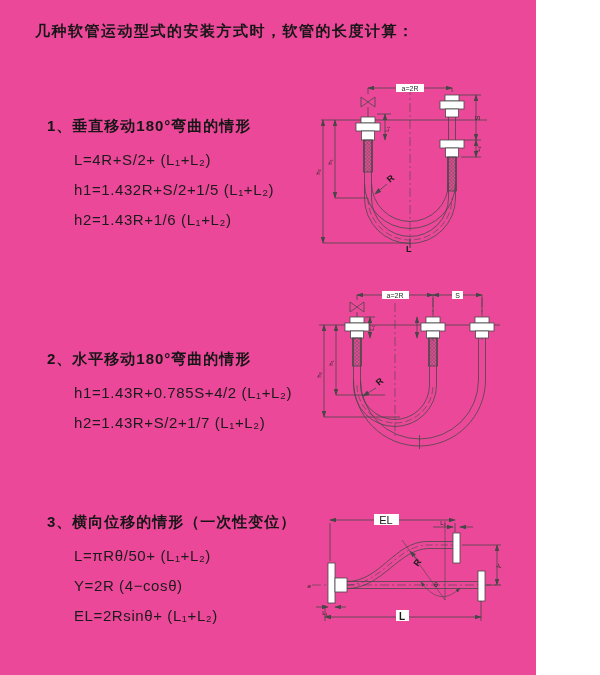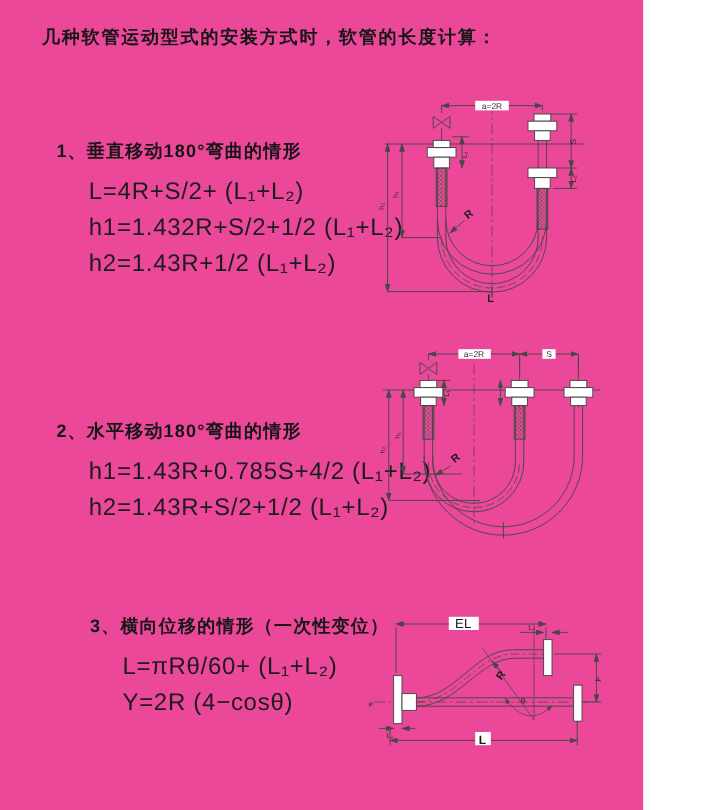--- a/index.html
+++ b/index.html
@@ -7,56 +7,57 @@
     position:relative;width:536px;height:675px;background:#ec4899;overflow:hidden;
     font-family:"Liberation Sans","DejaVu Sans",sans-serif;color:#1c1c1c;
   }
   .title{
     position:absolute;left:35px;top:22px;font-size:15px;font-weight:bold;
     letter-spacing:1.5px;color:#161616;
   }
   .section{position:absolute;left:47px;}
   .sec-heading{font-size:15px;font-weight:bold;letter-spacing:1px;color:#161616;}
   .formulas{margin-top:9px;padding-left:27px;}
-  .formula{font-size:20px;letter-spacing:.6px;line-height:30px;color:#1b1b1b;white-space:pre;}
+  .formula{font-size:15px;letter-spacing:.6px;line-height:30px;color:#1b1b1b;white-space:pre;}
   .diag{position:absolute;}
   svg text{font-family:"Liberation Sans","DejaVu Sans",sans-serif;fill:#2a2a2a;}
   .dimtxt{font-size:7px;}
   .dimtxt-sm{font-size:6px;}
   .biglbl{font-size:9px;font-weight:bold;fill:#1a1a1a;}
 </style>
 </head>
 <body>
 
 <div class="page">
 
   <div class="title">几种软管运动型式的安装方式时，软管的长度计算：</div>
 
   <div class="section" style="top:104px;margin-top:13px;">
     <div class="sec-heading">1、垂直移动180°弯曲的情形</div>
     <div class="formulas">
       <div class="formula">L=4R+S/2+ (L₁+L₂)</div>
-      <div class="formula">h1=1.432R+S/2+1/2 (L₁+L₂)</div>
-      <div class="formula">h2=1.43R+1/2 (L₁+L₂)</div>
+      <div class="formula">h1=1.432R+S/2+1/5 (L₁+L₂)</div>
+      <div class="formula">h2=1.43R+1/6 (L₁+L₂)</div>
     </div>
   </div>
 
   <div class="section" style="top:305px;margin-top:45px;">
     <div class="sec-heading">2、水平移动180°弯曲的情形</div>
     <div class="formulas">
       <div class="formula">h1=1.43R+0.785S+4/2 (L₁+L₂)</div>
-      <div class="formula">h2=1.43R+S/2+1/2 (L₁+L₂)</div>
+      <div class="formula">h2=1.43R+S/2+1/7 (L₁+L₂)</div>
     </div>
   </div>
 
-  <div class="section" style="top:513px;margin-left:28px;">
+  <div class="section" style="top:513px;">
     <div class="sec-heading">3、横向位移的情形（一次性变位）</div>
     <div class="formulas">
-      <div class="formula">L=πRθ/60+ (L₁+L₂)</div>
+      <div class="formula">L=πRθ/50+ (L₁+L₂)</div>
       <div class="formula">Y=2R (4−cosθ)</div>
+      <div class="formula">EL=2Rsinθ+ (L₁+L₂)</div>
     </div>
   </div>
 
   <svg class="diag" style="left:315px;top:80px;" width="275" height="175" viewBox="0 0 275 175">
     <defs>
       <marker id="ah1" orient="auto-start-reverse" markerWidth="9" markerHeight="6" refX="8" refY="3">
         <path d="M0,0 L9,3 L0,6 Z" fill="#474747"></path>
       </marker>
       <pattern id="br1" width="3.5" height="3.5" patternUnits="userSpaceOnUse">
         <path d="M0,0 L3.5,3.5 M3.5,0 L0,3.5" stroke="#555" stroke-width="0.5"></path>

